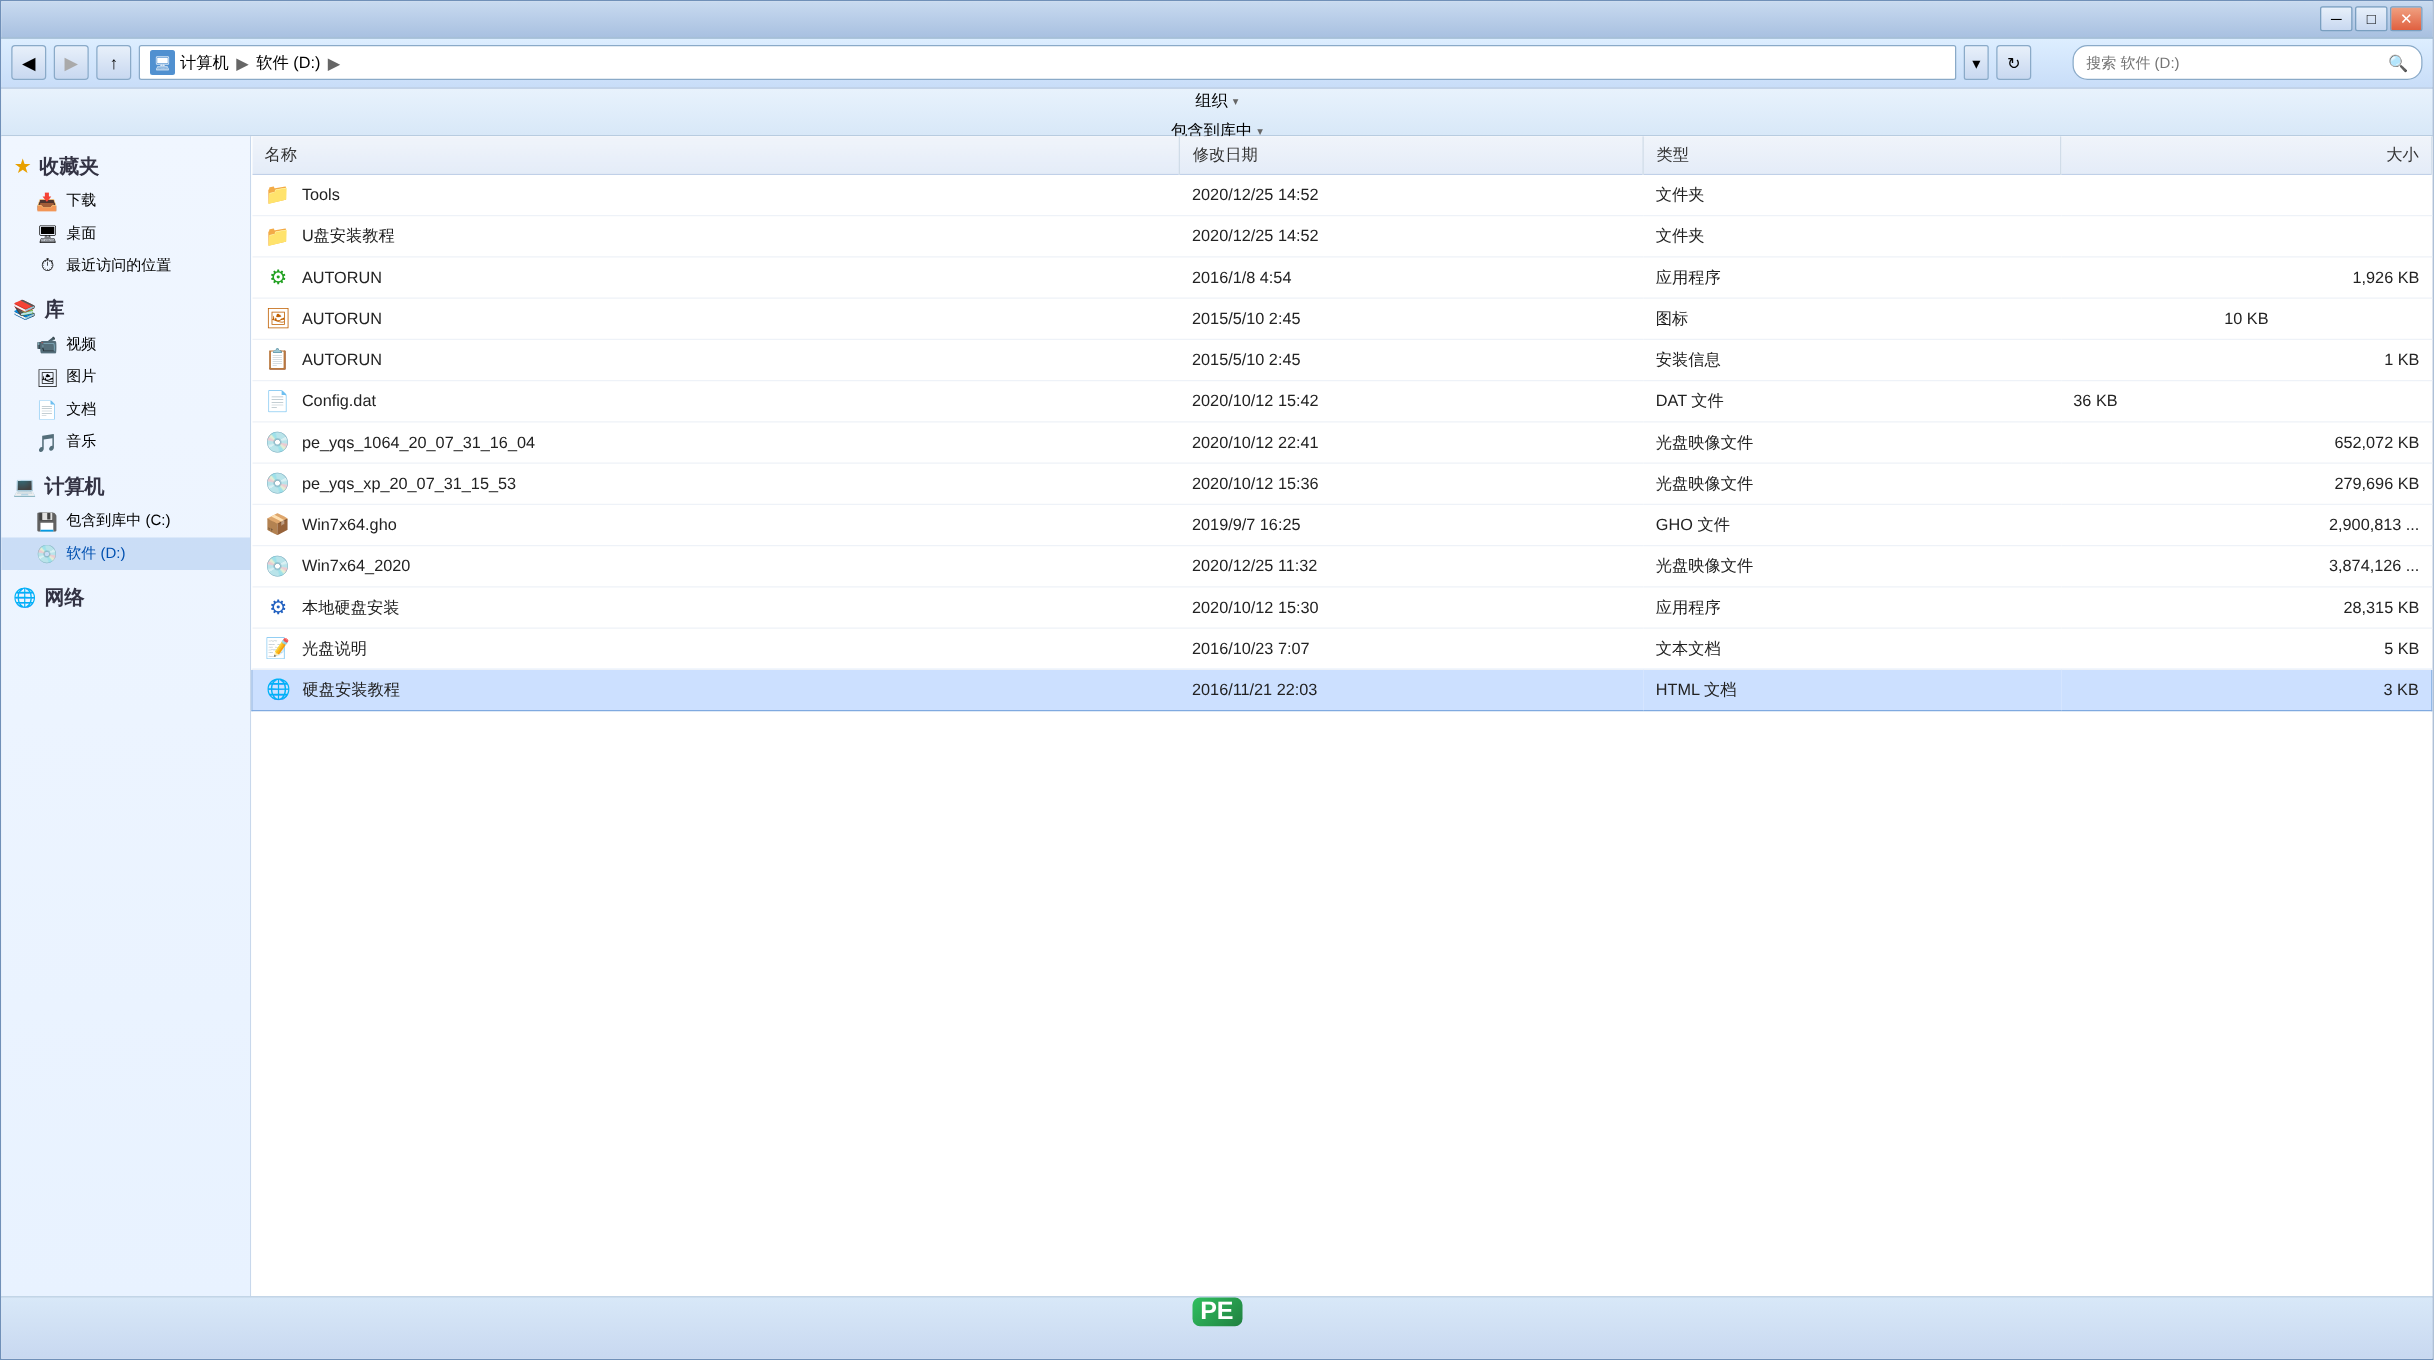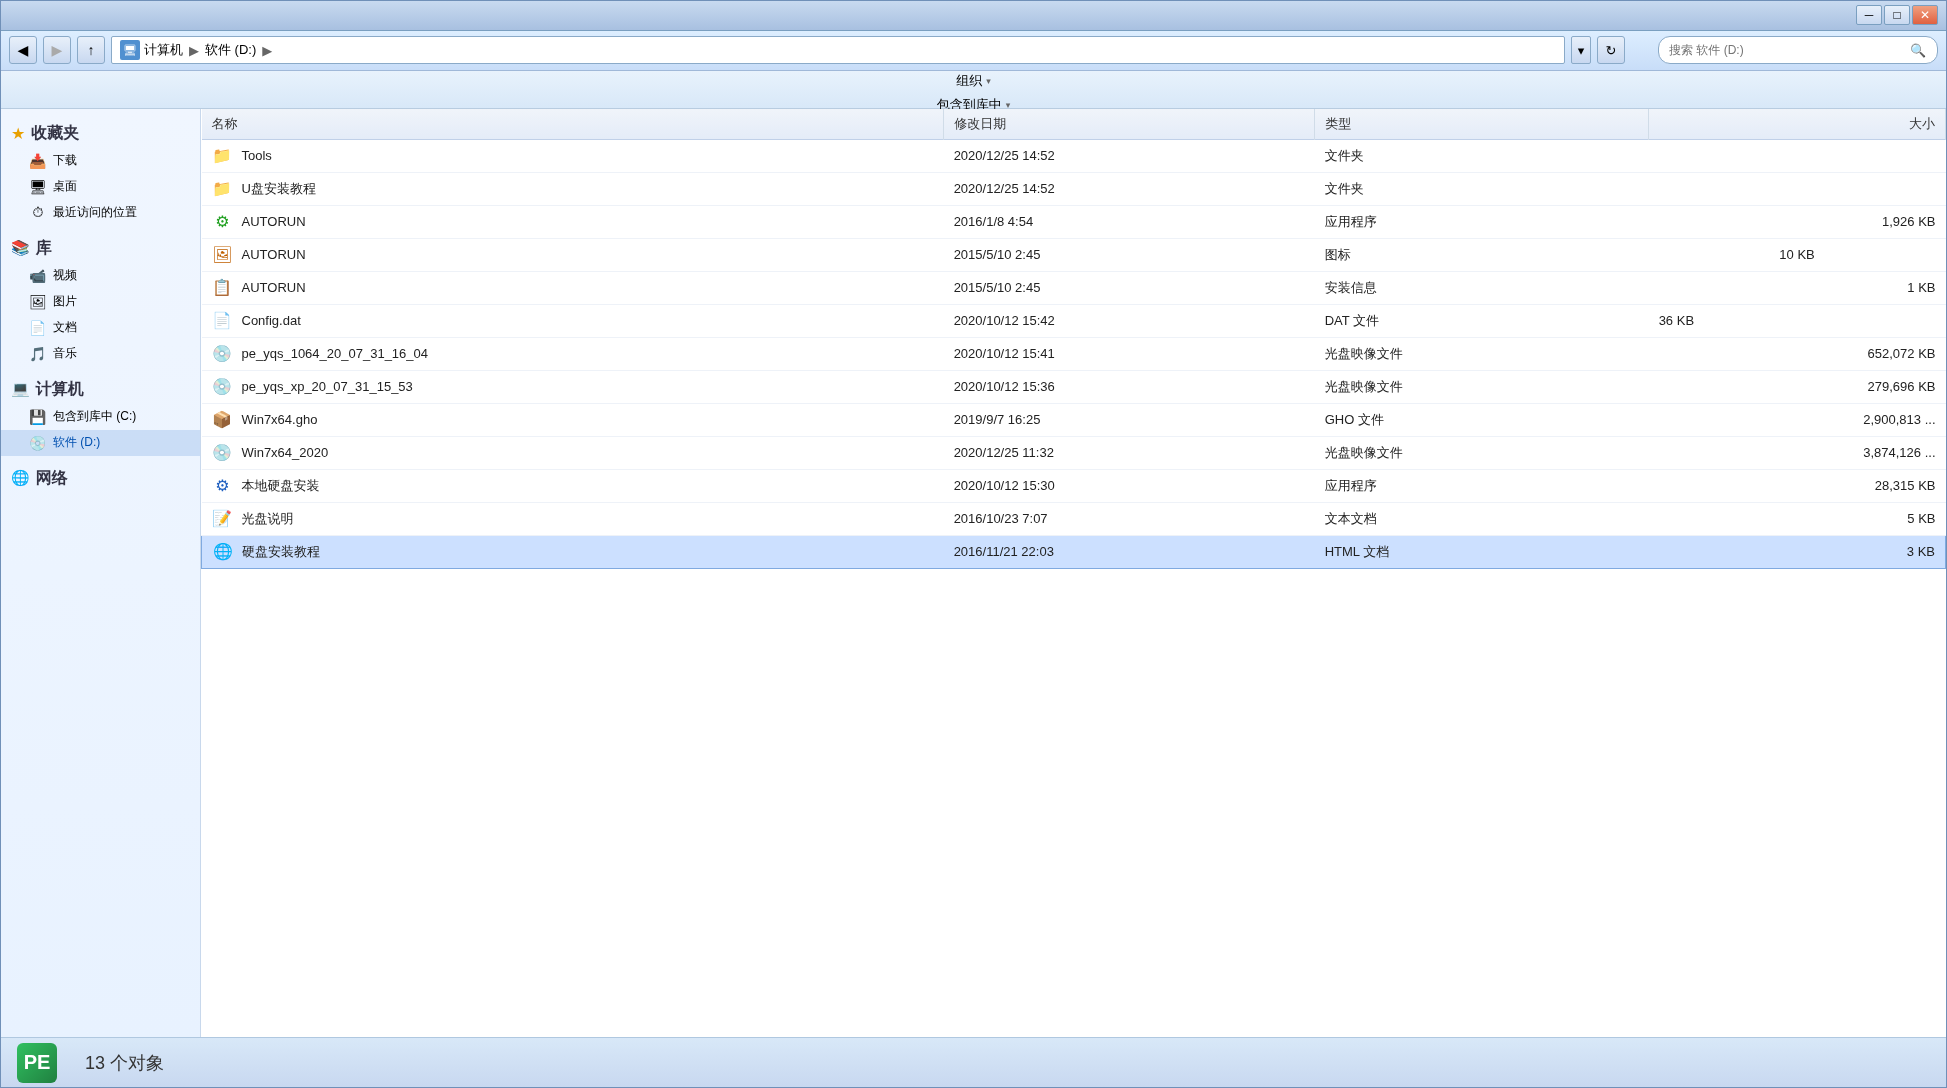--- a/index.html
+++ b/index.html
@@ -282,20 +282,21 @@
 
     
     .status-bar {
       height: 50px;
       background: linear-gradient(to bottom, #d8e8f8 0%, #c8d8f0 100%);
       border-top: 1px solid #b0c8e0;
       display: flex;
       align-items: center;
       padding: 0 16px;
       gap: 28px;
+      flex-direction: column;
     }
     .status-app-icon {
       width: 40px;
       height: 40px;
       background: linear-gradient(135deg, #30c060, #208040);
       border-radius: 6px;
       display: flex;
       align-items: center;
       justify-content: center;
       color: #fff;
@@ -531,21 +532,21 @@
       <td>DAT 文件</td>
       <td style="text-align:left;">36 KB</td>
     </tr>
             <tr>
       <td>
         <div class="file-name-cell">
           <div class="file-icon" style="color:#6060c0;">💿</div>
           <span>pe_yqs_1064_20_07_31_16_04</span>
         </div>
       </td>
-      <td>2020/10/12 15:41</td>
+      <td>2020/10/12 22:41</td>
       <td>光盘映像文件</td>
       <td style="text-align:right;">652,072 KB</td>
     </tr>
             <tr>
       <td>
         <div class="file-name-cell">
           <div class="file-icon" style="color:#6060c0;">💿</div>
           <span>pe_yqs_xp_20_07_31_15_53</span>
         </div>
       </td>

